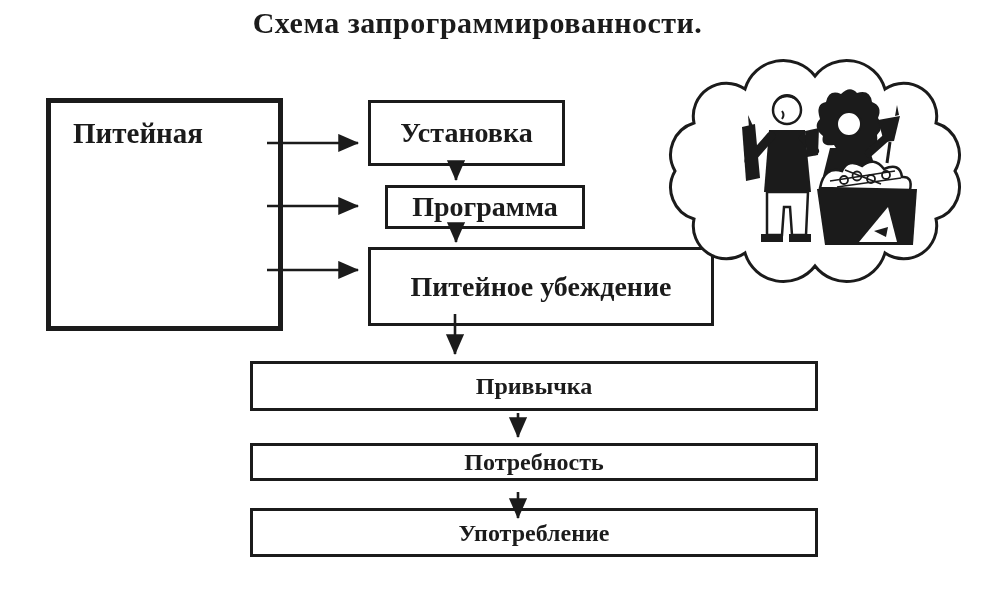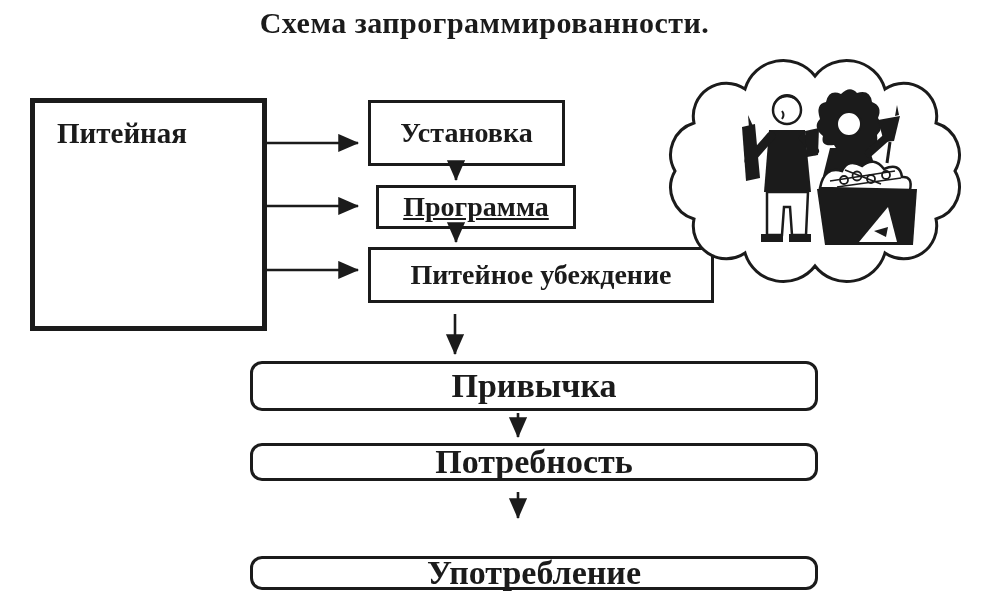--- a/index.html
+++ b/index.html
@@ -10,54 +10,54 @@
   .canvas{
     position:relative;
     width:1001px;height:603px;
     background:var(--paper);
     font-family:"Liberation Serif","DejaVu Serif",serif;
     color:var(--ink);
     overflow:hidden;
   }
   .title{
     position:absolute;
-    left:12px;top:6px;width:945px;
+    left:5px;top:6px;width:945px;
     margin:0;
     text-align:center;
     font-size:30px;
     font-weight:bold;
     letter-spacing:0.5px;
   }
   .box{
     position:absolute;
     box-sizing:border-box;
     background:var(--paper);
     border:3px solid var(--ink);
     font-weight:bold;
   }
   .box.center{
     display:flex;align-items:center;justify-content:center;
     text-align:center;
     line-height:1;
   }
   .source{
-    left:30px;top:98px;width:237px;height:233px;
+    left:46px;top:98px;width:237px;height:233px;
     border-width:5px;
     display:flex;flex-direction:column;justify-content:space-between;
     padding:16px 0 42px 22px;
     font-size:29px;
     line-height:1;
   }
   .chain0{left:368px;top:100px;width:197px;height:66px;font-size:28px;}
-  .chain1{left:376px;top:185px;width:200px;height:44px;font-size:28px;text-decoration:underline;}
-  .chain2{left:368px;top:247px;width:346px;height:56px;font-size:28px;}
-  .wide{left:250px;width:568px;font-size:34px;border-radius:12px;}
+  .chain1{left:385px;top:185px;width:200px;height:44px;font-size:28px;}
+  .chain2{left:368px;top:247px;width:346px;height:79px;font-size:28px;}
+  .wide{left:250px;width:568px;font-size:24px;}
   .wide0{top:361px;height:50px;}
   .wide1{top:443px;height:38px;}
-  .wide2{top:556px;height:34px;}
+  .wide2{top:508px;height:49px;}
   .overlay,.cloud-wrap{position:absolute;pointer-events:none;}
   .overlay{left:0;top:0;}
   .cloud-wrap{left:645px;top:45px;}
   .overlay line{stroke:var(--ink);stroke-width:2.6px;}
 </style>
 </head>
 <body>
 
 <div class="canvas">
 

